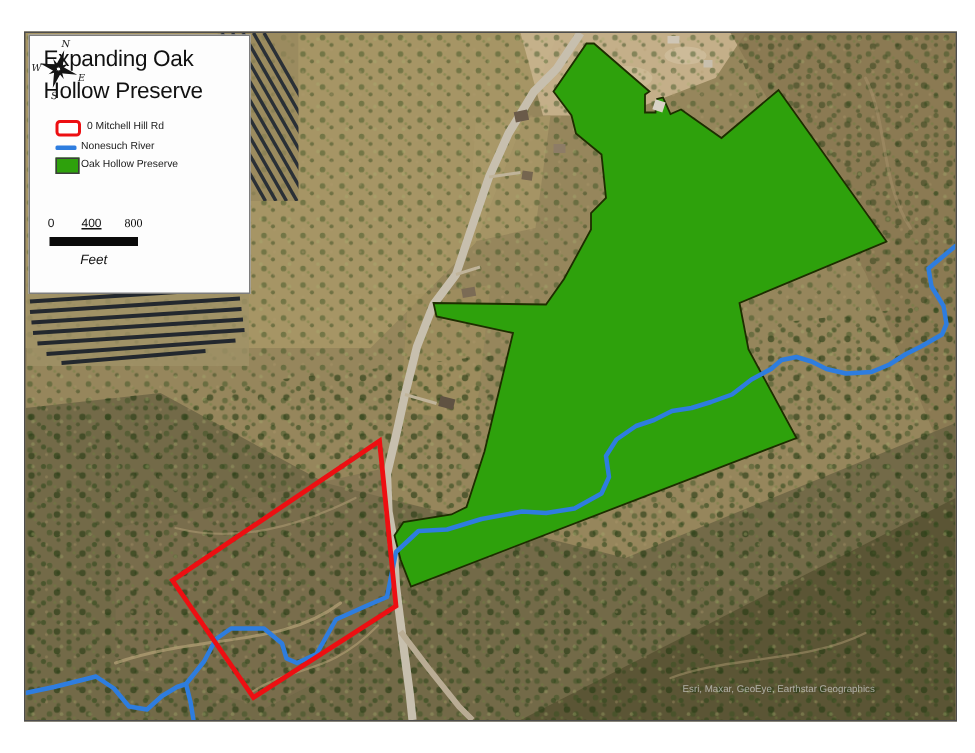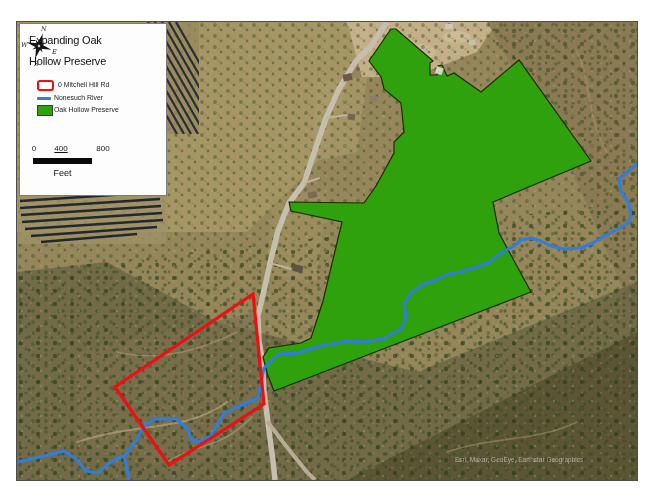--- a/index.html
+++ b/index.html
@@ -12,38 +12,38 @@
     border:1px solid #4d4d4d;background:#96865c;overflow:hidden;
   }
   .map-frame svg{position:absolute;left:0;top:0;}
   
   .legend{
     position:absolute;left:2px;top:1px;width:146px;height:171px;
     background:#fdfdfd;border:1px solid #7d7d7d;z-index:5;
   }
   .legend-title{
     position:absolute;left:9px;top:6px;width:134px;
-    font-size:11px;line-height:20.5px;color:#111;letter-spacing:-0.2px;
+    font-size:15px;line-height:20.5px;color:#111;letter-spacing:-0.2px;
   }
   .legend-item{position:absolute;left:17px;height:10px;}
   .li-row1{top:56px;} .li-row2{top:69px;} .li-row3{top:81px;}
   .swatch{position:absolute;left:0;top:0;}
   .swatch-red{width:13px;height:7px;background:#fff;border:2.4px solid #ed0f12;border-radius:3px;}
   .swatch-line{width:14px;height:2.6px;top:4px;background:#2e7ddf;border-radius:1px;}
   .swatch-green{width:14px;height:9px;background:#2ea10c;border:1px solid #3c3c3c;}
   .li-label{position:absolute;left:17px;top:1px;width:110px;
     font-size:6.9px;line-height:8px;color:#1a1a1a;white-space:nowrap;}
   .li-row1 .li-label{left:21px;}
   
   .scale-ticks{position:absolute;top:120px;left:0;width:100%;font-size:8px;color:#111;}
   .scale-ticks span{position:absolute;transform:translateX(-50%);}
-  .tick-0{left:14px;} .tick-400{left:41px;text-decoration:underline;} .tick-800{left:83px;}
+  .tick-0{left:14px;} .tick-400{left:41px;text-decoration:underline;} .tick-800{left:69px;font-family:Liberation Serif, serif;}
   .scale-bar{position:absolute;left:13px;top:134px;width:59px;height:6px;background:#0a0a0a;}
   .scale-unit{position:absolute;left:13px;top:144px;width:59px;text-align:center;
-    font-size:9px;color:#111;}
+    font-size:9px;color:#111;font-style:italic;}
   
   .compass{position:absolute;left:96px;top:108px;width:40px;height:44px;}
   .compass text{font-family:"DejaVu Serif",serif;font-style:italic;font-size:6.5px;fill:#222;}
   
   .attribution{
     position:absolute;left:438px;top:434px;width:180px;
     font-size:6.5px;color:rgba(255,255,255,0.55);z-index:4;white-space:nowrap;
     text-shadow:0 0 1px rgba(60,60,60,0.4);
   }
 </style>

